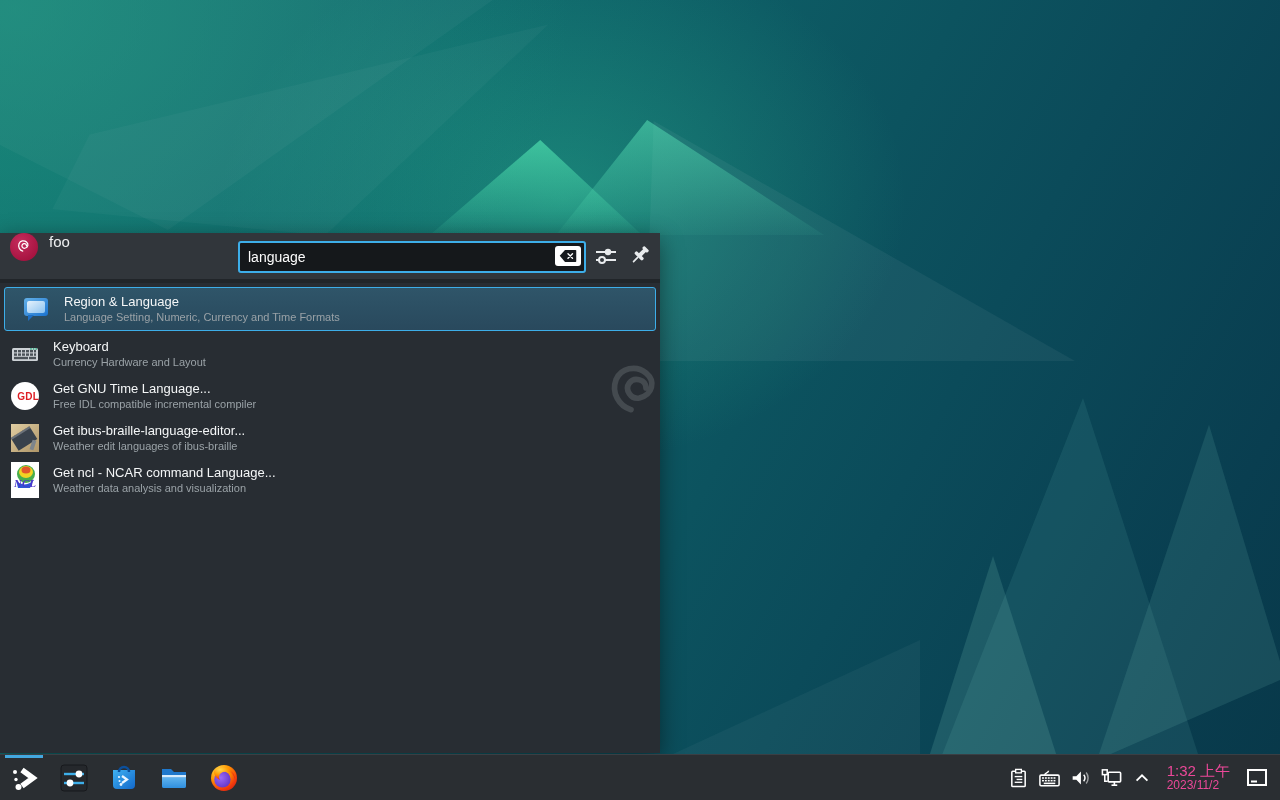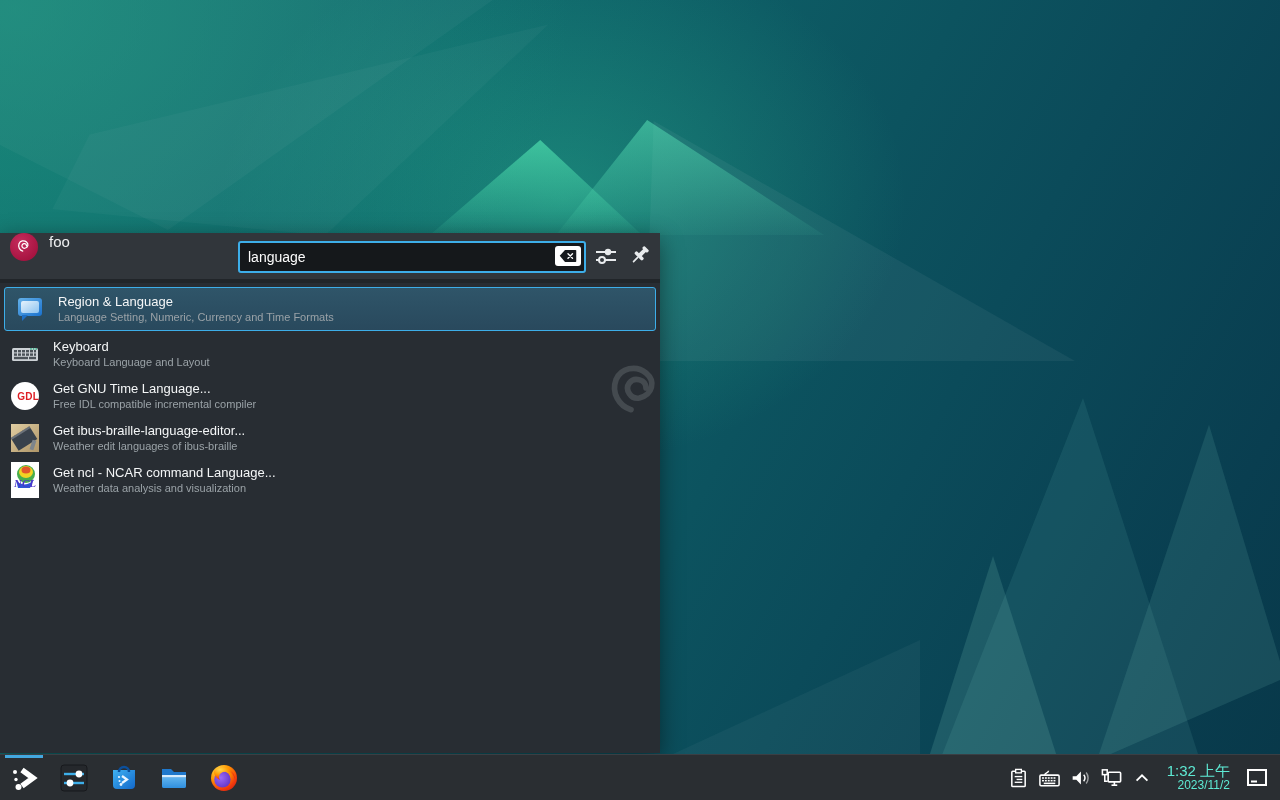--- a/index.html
+++ b/index.html
@@ -51,21 +51,21 @@
   .kr-clear{position:absolute;right:5px;top:5px;width:26px;height:20px;background:#fff;
             border:none;border-radius:3px;display:flex;align-items:center;justify-content:center;
             cursor:pointer;padding:0;}
   .kr-tool{position:absolute;top:11px;width:28px;height:28px;background:none;border:none;
            padding:0;cursor:pointer;display:flex;align-items:flex-start;justify-content:center;}
   .kr-filter{left:592px;} .kr-pin{left:626px;}
 
   .kr-list{position:relative;padding-top:3px;}
   .kr-row{height:42px;display:flex;align-items:center;gap:13px;padding:0 10px;}
   .kr-row.selected{height:42px;margin:1px 4px 2px 4px;border:1px solid #3daee9;border-radius:3px;
-            background:linear-gradient(180deg,#2f5569,#29495d);padding:0 10px;}
+            background:linear-gradient(180deg,#2f5569,#29495d);padding:0 16px;}
   .kr-icon{width:30px;height:30px;flex:0 0 30px;display:flex;align-items:center;justify-content:center;}
   .kr-text{display:flex;flex-direction:column;justify-content:center;}
   .kr-title{font-size:13px;color:#f4f6f7;line-height:1.3;}
   .kr-sub{font-size:11px;color:#9aa2a7;line-height:1.25;}
   .gdl-circle{width:28px;height:28px;border-radius:50%;background:#fff;
               display:flex;align-items:center;justify-content:flex-end;}
   .gdl-circle span{color:#dd1d23;font-weight:bold;font-size:10px;letter-spacing:.2px;}
   .ibus-square{width:28px;height:28px;background:linear-gradient(135deg,#e0cda2,#af9668);
                position:relative;overflow:hidden;}
   .ibus-book{position:absolute;left:2px;top:7px;width:22px;height:15px;background:#39424c;
@@ -79,21 +79,21 @@
   .taskbar{position:absolute;left:0;bottom:0;width:100%;height:46px;background:#2a2e32;
            border-top:1px solid #3a3f44;display:flex;align-items:center;box-sizing:border-box;}
   .tb-left{display:flex;align-items:center;height:100%;padding-left:2px;gap:6px;}
   .tb-task{position:relative;width:44px;height:100%;display:flex;align-items:center;
            justify-content:center;cursor:pointer;}
   .tb-task.active::before{content:"";position:absolute;top:0;left:3px;right:3px;height:3px;
            background:#43a8e0;}
   .tb-right{margin-left:auto;display:flex;align-items:center;height:100%;padding-right:8px;gap:2px;}
   .tray-btn{width:29px;height:34px;background:none;border:none;padding:0;cursor:pointer;
             display:flex;align-items:center;justify-content:center;color:#fff;}
-  .tb-clock{margin:0 10px 0 8px;text-align:right;color:#5eead4;cursor:pointer;line-height:1.1;}
+  .tb-clock{margin:0 10px 0 8px;text-align:left;color:#ec4899;cursor:pointer;line-height:1.1;}
   .tb-time{font-size:15px;}
   .tb-date{font-size:12px;}
   .tb-showdesk{width:30px;height:34px;background:none;border:none;padding:0;cursor:pointer;
             display:flex;align-items:center;justify-content:center;color:#fff;}
 </style>
 </head>
 <body>
 
 <div class="stage">
 
@@ -197,21 +197,21 @@
             </g>
             <g fill="#39b08a">
               <circle cx="21" cy="9.9" r=".9"></circle>
                 <circle cx="23.6" cy="9.9" r=".9"></circle>
                 <circle cx="26.2" cy="9.9" r=".9"></circle>
             </g>
           </svg>
         </div>
         <div class="kr-text">
           <span class="kr-title">Keyboard</span>
-          <span class="kr-sub">Keyboard Language and Layout</span>
+          <span class="kr-sub">Currency Hardware and Layout</span>
         </div>
       </div>
 
       <div class="kr-row">
         <div class="kr-icon">
           <div class="gdl-circle">
               <span>GDL</span>
             </div>
         </div>
         <div class="kr-text">

